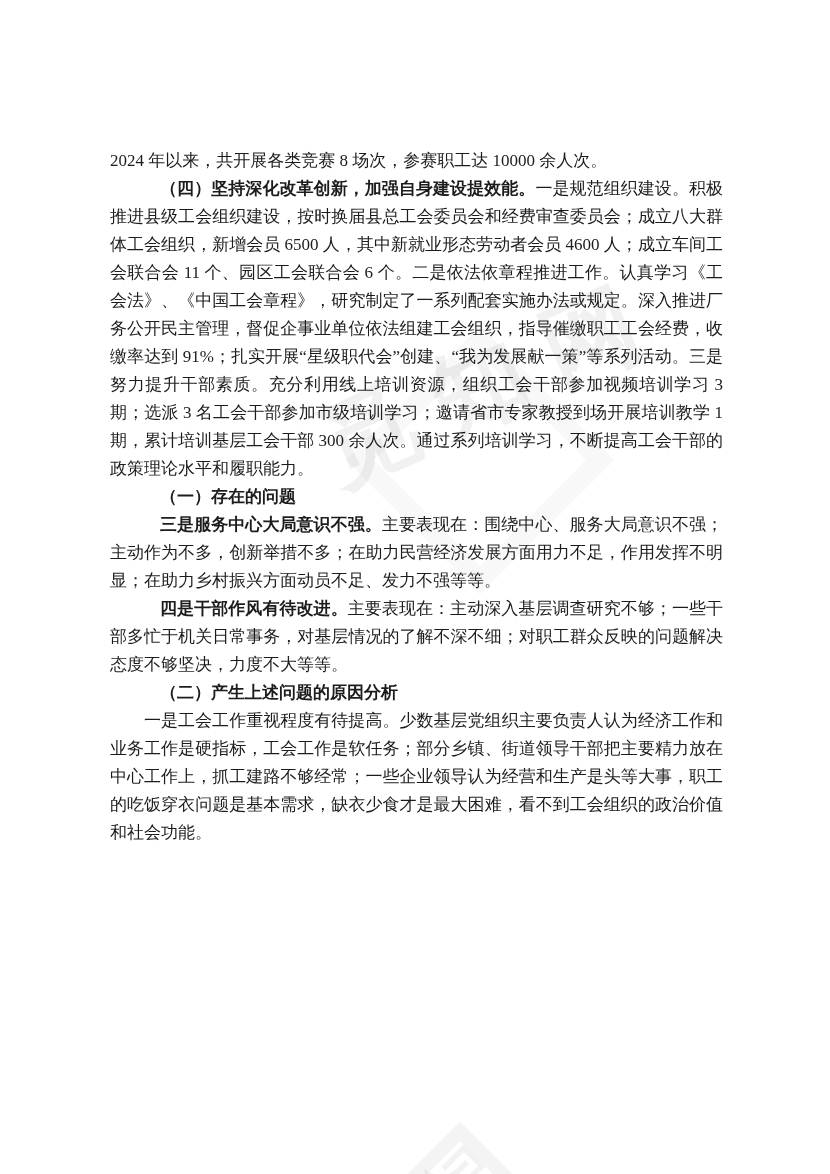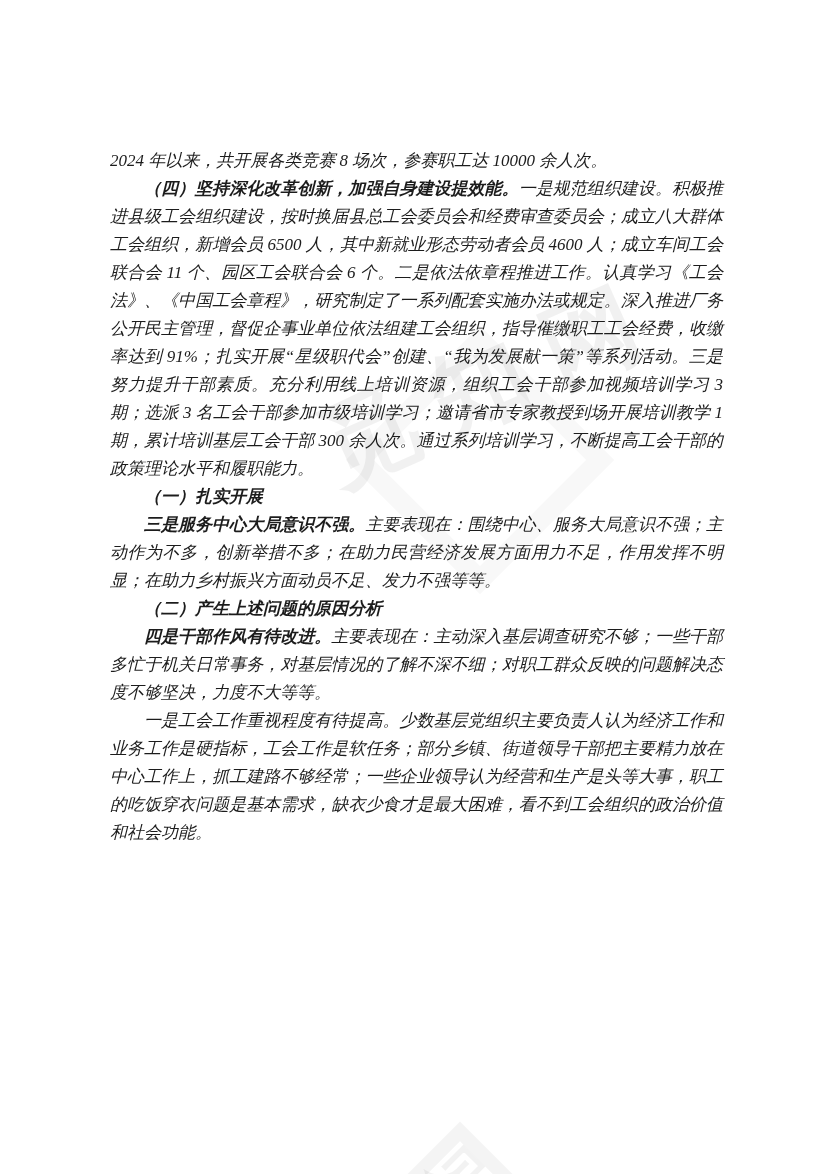--- a/index.html
+++ b/index.html
@@ -15,23 +15,23 @@
   
   .content {
     position: absolute;
     left: 110px; top: 147px; width: 613px;
     font-size: 17px; line-height: 28px;
     color: #1c1c1c;
     text-align: justify;
     text-align-last: left;
     z-index: 2;
   }
-  .para { margin: 0; padding: 0; text-indent: 2em; font-style: italic; }
+  .para { margin: 0; padding: 0; text-indent: 2em; }
   .para.flush { text-indent: 0; }
-  .bold { font-weight: 700; }
+  .bold { font-weight: 700; margin-left: 16px; }
 
   
   .wm { position: absolute; pointer-events: none; z-index: 1; }
   .wm-text-center {
     left: 300px; top: 398px;
     font-size: 95px; font-weight: 700;
     letter-spacing: 26px;
     color: rgba(0, 0, 0, 0.055);
     transform: rotate(-24deg);
     transform-origin: 0 0;
@@ -73,35 +73,35 @@
     <p class="para flush">
       <span>2024 年以来，共开展各类竞赛 8 场次，参赛职工达 10000 余人次。</span>
     </p>
 
     <p class="para">
       <span class="bold">（四）坚持深化改革创新，加强自身建设提效能。</span><span>一是规范组织建设。积极推进县级工会组织建设，按时换届县总工会委员会和经费审查委员会；成立八大群体工会组织，新增会员 6500 人，其中新就业形态劳动者会员 4600 人；成立车间工会联合会 11 个、园区工会联合会 6 个。二是依法依章程推进工作。认真学习《工会法》、《中国工会章程》，研究制定了一系列配套实施办法或规定。深入推进厂务公开民主管理，督促企事业单位依法组建工会组织，指导催缴职工工会经费，收缴率达到 91%；扎实开展“星级职代会”创建、“我为发展献一策”等系列活动。三是努力提升干部素质。充分利用线上培训资源，组织工会干部参加视频培训学习 3 期；选派 3 名工会干部参加市级培训学习；邀请省市专家教授到场开展培训教学 1 期，累计培训基层工会干部 300 余人次。通过系列培训学习，不断提高工会干部的政策理论水平和履职能力。</span>
     </p>
 
 
     <p class="para">
-      <span class="bold">（一）扎实开展</span>
+      <span class="bold">（一）存在的问题</span>
     </p>
 
 
 
     <p class="para">
       <span class="bold">三是服务中心大局意识不强。</span><span>主要表现在：围绕中心、服务大局意识不强；主动作为不多，创新举措不多；在助力民营经济发展方面用力不足，作用发挥不明显；在助力乡村振兴方面动员不足、发力不强等等。</span>
     </p>
 
     <p class="para">
-      <span class="bold">（二）产生上述问题的原因分析</span>
+      <span class="bold">四是干部作风有待改进。</span><span>主要表现在：主动深入基层调查研究不够；一些干部多忙于机关日常事务，对基层情况的了解不深不细；对职工群众反映的问题解决态度不够坚决，力度不大等等。</span>
     </p>
 
     <p class="para">
-      <span class="bold">四是干部作风有待改进。</span><span>主要表现在：主动深入基层调查研究不够；一些干部多忙于机关日常事务，对基层情况的了解不深不细；对职工群众反映的问题解决态度不够坚决，力度不大等等。</span>
+      <span class="bold">（二）产生上述问题的原因分析</span>
     </p>
 
     <p class="para">
       <span>一是工会工作重视程度有待提高。少数基层党组织主要负责人认为经济工作和业务工作是硬指标，工会工作是软任务；部分乡镇、街道领导干部把主要精力放在中心工作上，抓工建路不够经常；一些企业领导认为经营和生产是头等大事，职工的吃饭穿衣问题是基本需求，缺衣少食才是最大困难，看不到工会组织的政治价值和社会功能。</span>
     </p>
 
   </div>
 </div>
 
 </body></html>

